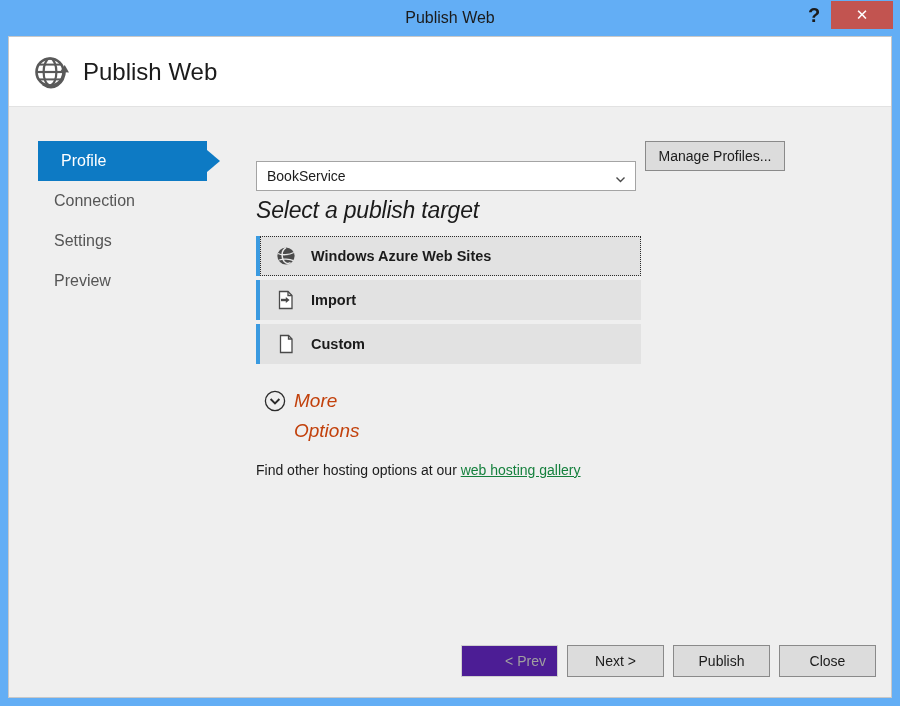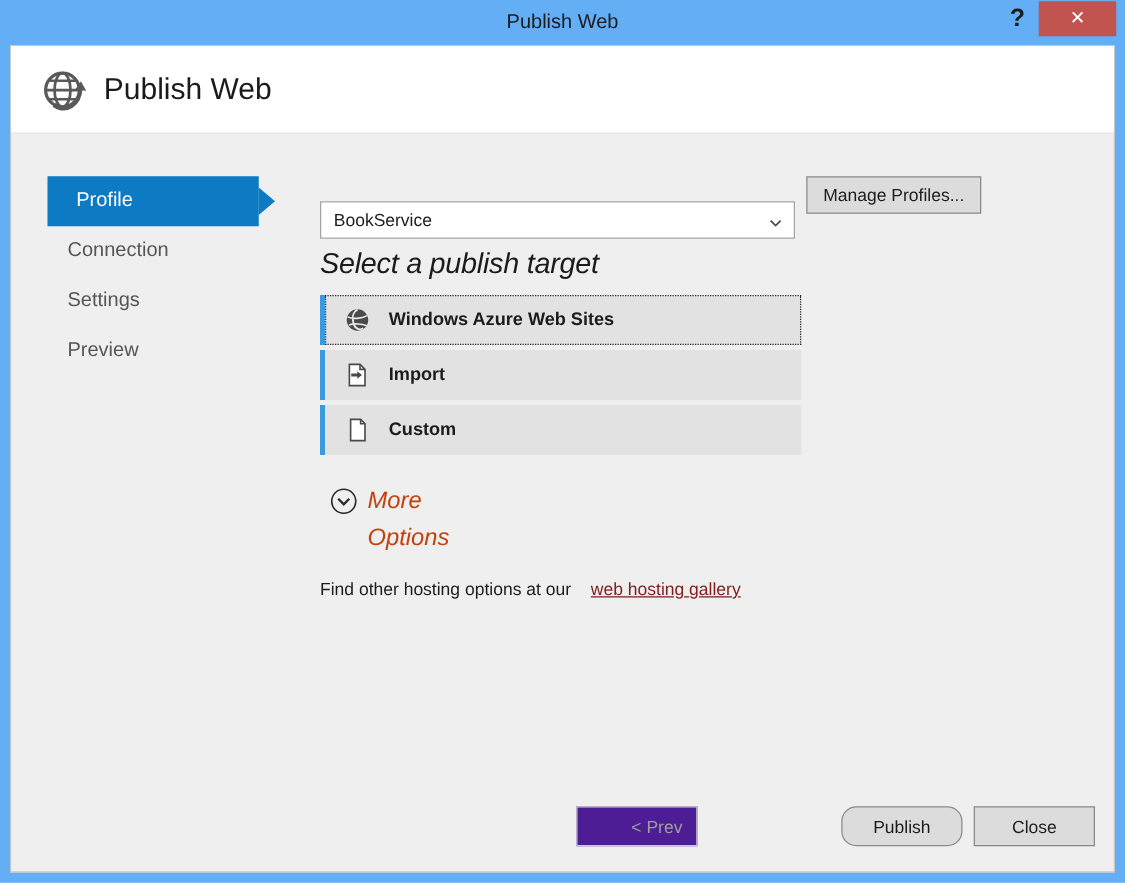--- a/index.html
+++ b/index.html
@@ -277,24 +277,23 @@
     color: #c2410c;
     font-style: italic;
   }
 
   .hosting-line {
     margin-top: 42px;
     font-size: 14px;
     color: #1b1b1b;
   }
   .hosting-line a {
-    color: #7f1d1d;
+    color: #15803d;
     text-decoration: underline;
     cursor: pointer;
-    margin-left: 12px;
   }
 
   
   .footer {
     position: absolute;
     left: 0;
     bottom: 20px;
     width: 882px;
     height: 32px;
   }
@@ -312,21 +311,21 @@
     cursor: default;
   }
   .btn.disabled {
     background: #4c1d95;
     border: 1px solid #cfcfcf;
     color: #a0a0a0;
     padding-left: 32px;
   }
   .btn-prev   { left: 452px; width: 97px; }
   .btn-next   { left: 558px; width: 97px; }
-  .btn-publish{ left: 664px; width: 97px; border-radius: 12px; }
+  .btn-publish{ left: 664px; width: 97px; }
   .btn-close  { left: 770px; width: 97px; }
 </style>
 </head>
 <body>
 
 <div class="window">
 
   <div class="titlebar">
     <div class="titlebar-text">Publish Web</div>
     <div class="help-btn">?</div>
@@ -435,18 +434,19 @@
       </div>
 
       <div class="hosting-line">
         <span>Find other hosting options at our </span><a href="#">web hosting gallery</a>
       </div>
 
     </div>
 
     <div class="footer">
       <div class="btn btn-prev disabled">&lt; Prev</div>
+      <div class="btn btn-next">Next &gt;</div>
       <div class="btn btn-publish">Publish</div>
       <div class="btn btn-close">Close</div>
     </div>
 
   </div>
 </div>
 
 </body></html>

